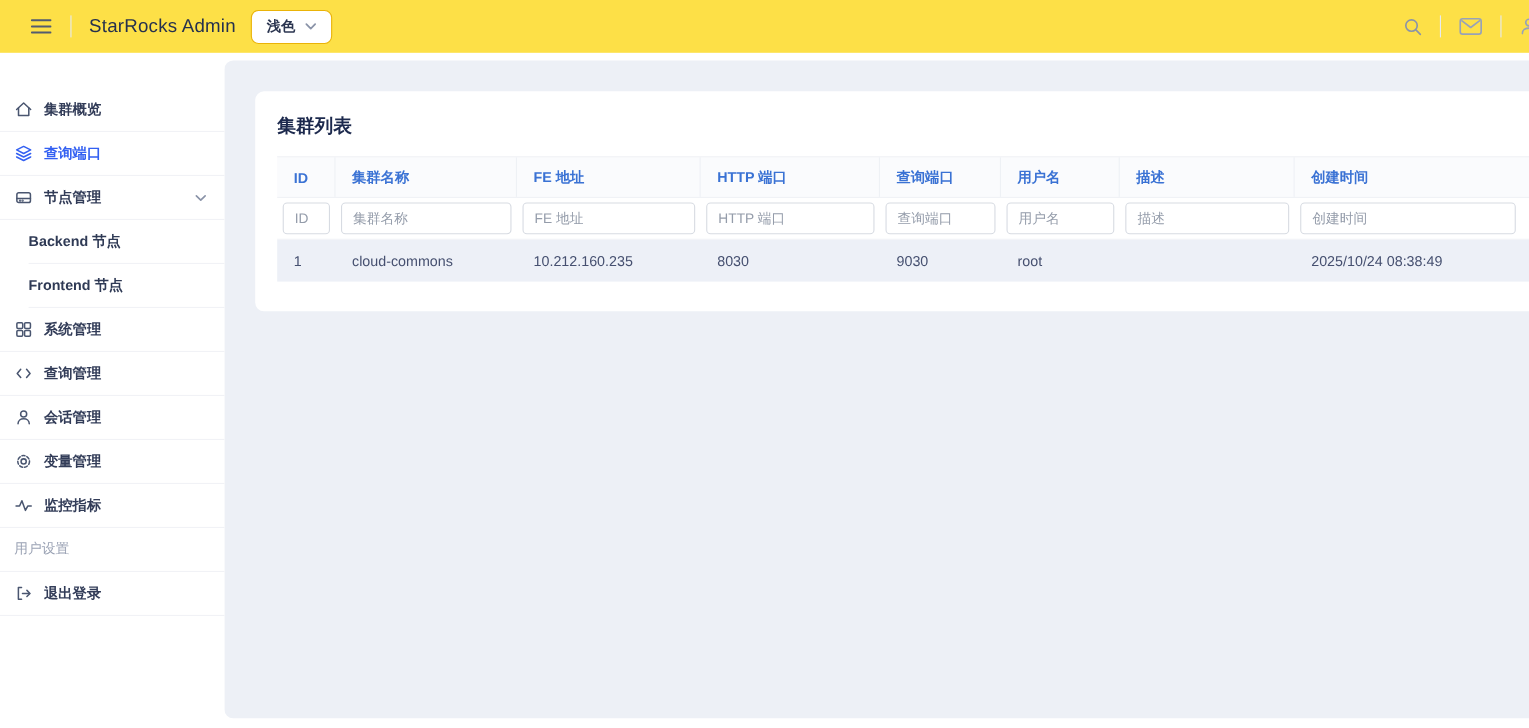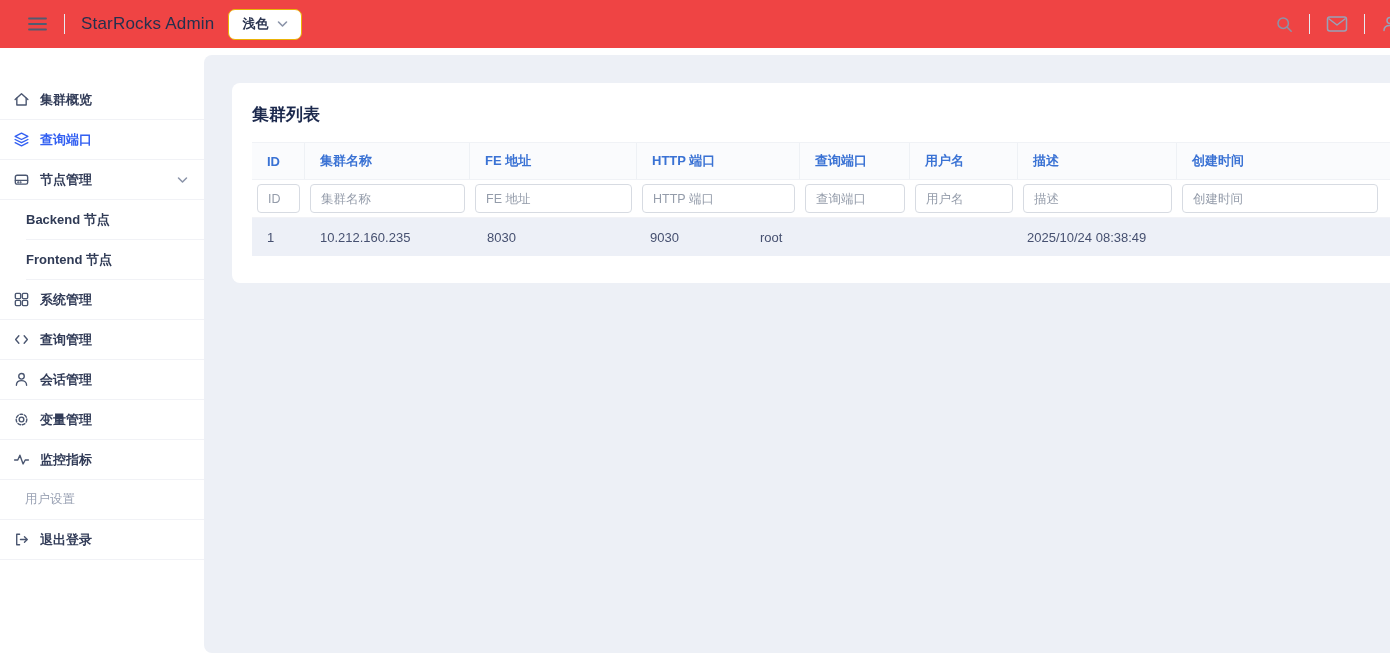--- a/index.html
+++ b/index.html
@@ -1,20 +1,20 @@
 <!DOCTYPE html>
 <html><head>
 <meta charset="utf-8">
 <style>
   * { margin:0; padding:0; box-sizing:border-box; }
   html,body { width:1390px; height:662px; overflow:hidden; background:#fff;
     font-family:"Liberation Sans","DejaVu Sans",sans-serif; }
 
   
-  .topbar { position:absolute; left:0; top:0; width:1390px; height:48px; background:#ef4444;
+  .topbar { position:absolute; left:0; top:0; width:1390px; height:48px; background:#fde047;
     display:flex; align-items:center; z-index:5; }
   .tb-left { display:flex; align-items:center; padding-left:28px; }
   .hamburger { width:20px; height:20px; cursor:pointer; display:flex; align-items:center; }
   .tb-divider { width:1px; height:20px; background:#e7eaf1; margin:0 16px; }
   .tb-title { font-size:17px; font-weight:500; color:#25304e; letter-spacing:.2px; }
   .theme-btn { margin-left:14px; height:31px; min-width:74px; padding:0 12px;
     border:1px solid #eab308; border-radius:7px; background:#fff;
     display:flex; align-items:center; justify-content:center; gap:9px; cursor:pointer; }
   .theme-btn .lbl { font-size:13px; font-weight:700; color:#2b3550; }
   .tb-right { position:absolute; right:-9px; top:0; height:48px;
@@ -28,21 +28,21 @@
     border-bottom:1px solid #f1f2f6; cursor:pointer; }
   .side-item .txt { font-size:13px; font-weight:700; color:#323c58; }
   .side-item.active .txt { color:#3360f2; }
   .side-item .ic { display:flex; align-items:center; color:#4a5670; }
   .side-item.active .ic { color:#3360f2; }
   .side-sub { height:40px; margin-left:26px; display:flex; align-items:center;
     border-bottom:1px solid #f1f2f6; cursor:pointer; }
   .side-sub .txt { font-size:13px; font-weight:700; color:#2f3a55; }
   .side-section { height:40px; display:flex; align-items:center; padding-left:13px;
     border-bottom:1px solid #f1f2f6; }
-  .side-section .txt { font-size:12.5px; font-weight:500; color:#9aa2b4;margin-left:12px; }
+  .side-section .txt { font-size:12.5px; font-weight:500; color:#9aa2b4; }
   .chev { margin-left:auto; margin-right:16px; display:flex; color:#8a93a8; }
 
   
   .panel { position:absolute; left:204px; top:55px; width:1186px; height:598px;
     background:#edf0f6; border-radius:8px 0 0 8px; overflow:hidden; }
   .card { position:absolute; left:28px; top:28px; width:1224px; height:200px;
     background:#fff; border-radius:8px; }
   .card-title { padding:20px 20px 16px 20px; font-size:17px; font-weight:700; color:#1c294d; }
 
   .tbl { margin-left:20px; width:1190px; }
@@ -268,20 +268,21 @@
         <div class="cell c6">
             <input placeholder="描述" style="">
           </div>
         <div class="cell c7">
             <input placeholder="创建时间" style="">
           </div>
       </div>
 
       <div class="trow tdata">
         <div class="cell c0">1</div>
+        <div class="cell c1">cloud-commons</div>
         <div class="cell c2">10.212.160.235</div>
         <div class="cell c3">8030</div>
         <div class="cell c4">9030</div>
         <div class="cell c5">root</div>
         <div class="cell c6"></div>
         <div class="cell c7">2025/10/24 08:38:49</div>
       </div>
     </div>
   </div>
 </div>

